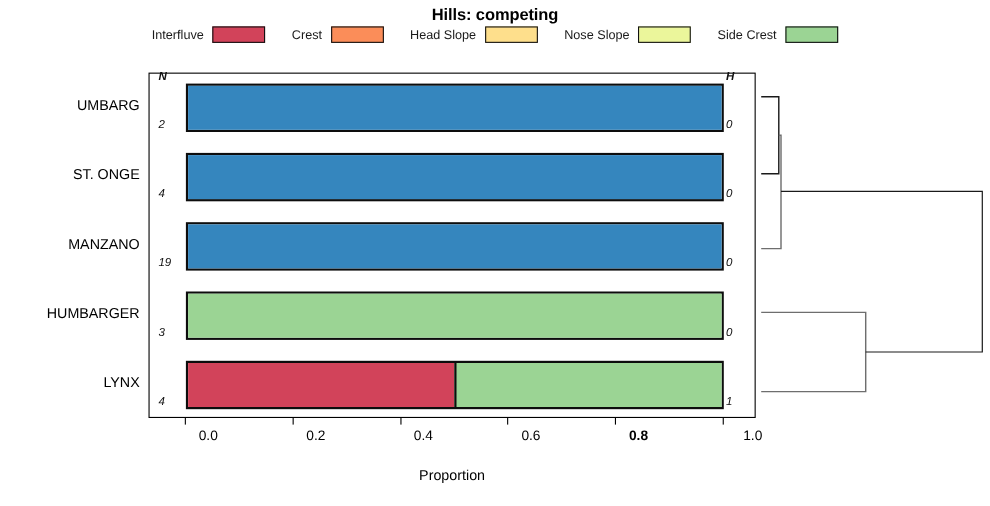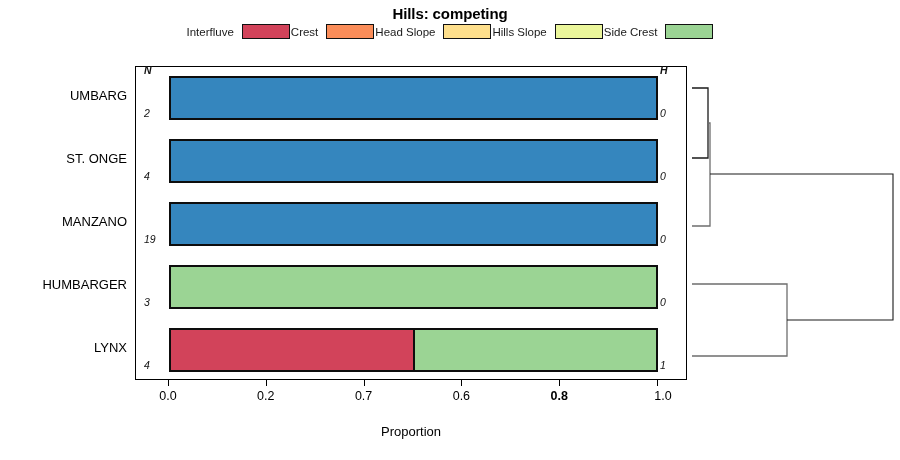--- a/index.html
+++ b/index.html
@@ -41,21 +41,21 @@
     top: 24px;
     width: 900px;
     display: flex;
     justify-content: center;
     align-items: center;
     gap: 0px;
   }
   .legend-item {
     display: flex;
     align-items: center;
-    margin-right: 1px;
+    margin-right: 24px;
   }
   .legend-item:last-child { margin-right: 0; }
   .legend-label {
     font-size: 11.5px;
     margin-right: 8px;
     white-space: nowrap;
     color: #1a1a1a;
   }
   .legend-swatch {
     width: 48px;
@@ -148,21 +148,21 @@
     position: absolute;
     top: 0;
     width: 1px;
     height: 6px;
     background: #000000;
   }
   .xticklabel {
     position: absolute;
     top: 9px;
     font-size: 12.5px;
-    text-align: center;
+    text-align: right;
     width: 60px;
     margin-left: -30px;
     color: #000000;
   }
   .xaxis-title {
     position: absolute;
     left: 135px;
     top: 424px;
     width: 552px;
     text-align: center;
@@ -193,21 +193,21 @@
       </div>
       <div class="legend-item">
         <span class="legend-label">Crest</span>
         <span class="legend-swatch" style="background: rgb(251, 141, 89);"></span>
       </div>
       <div class="legend-item">
         <span class="legend-label">Head Slope</span>
         <span class="legend-swatch" style="background: rgb(254, 223, 140);"></span>
       </div>
       <div class="legend-item">
-        <span class="legend-label">Hills Slope</span>
+        <span class="legend-label">Nose Slope</span>
         <span class="legend-swatch" style="background: rgb(235, 246, 155);"></span>
       </div>
       <div class="legend-item">
         <span class="legend-label">Side Crest</span>
         <span class="legend-swatch" style="background: rgb(155, 212, 148);"></span>
       </div>
     </div>
 
   <div class="ylabels" id="ylabels">
       <div class="ylabel" style="top: 22.4px;">UMBARG</div>
@@ -259,21 +259,21 @@
         <div class="ann head h-col" style="top: -2.6px;">H</div>
       </div>
   </div>
 
   <div class="xaxis" id="xaxis">
       <div class="xtick" style="left: 33px;"></div>
       <div class="xticklabel" style="left: 33px;">0.0</div>
       <div class="xtick" style="left: 130.8px;"></div>
       <div class="xticklabel" style="left: 130.8px;">0.2</div>
       <div class="xtick" style="left: 228.6px;"></div>
-      <div class="xticklabel" style="left: 228.6px;">0.7</div>
+      <div class="xticklabel" style="left: 228.6px;">0.4</div>
       <div class="xtick" style="left: 326.4px;"></div>
       <div class="xticklabel" style="left: 326.4px;">0.6</div>
       <div class="xtick" style="left: 424.2px;"></div>
       <div class="xticklabel" style="left: 424.2px; font-weight: bold;">0.8</div>
       <div class="xtick" style="left: 522px;"></div>
       <div class="xticklabel" style="left: 528px;">1.0</div>
     </div>
   <div class="xaxis-title">Proportion</div>
 
   <div class="dendro">

